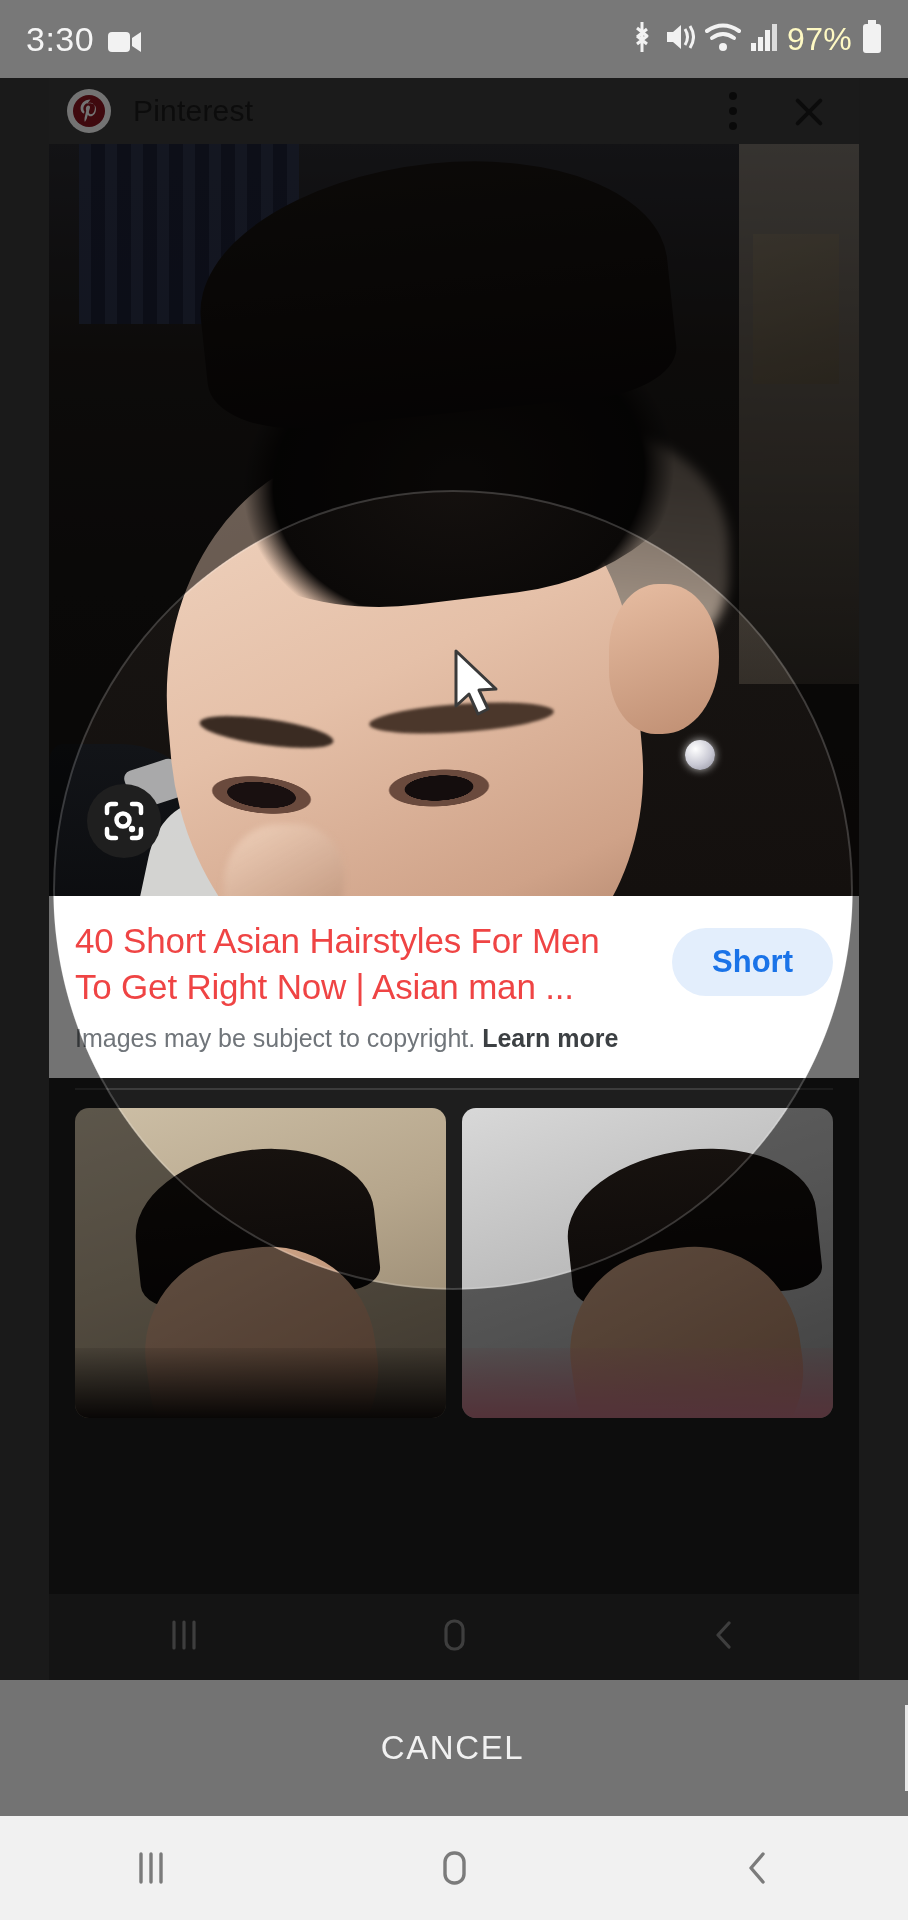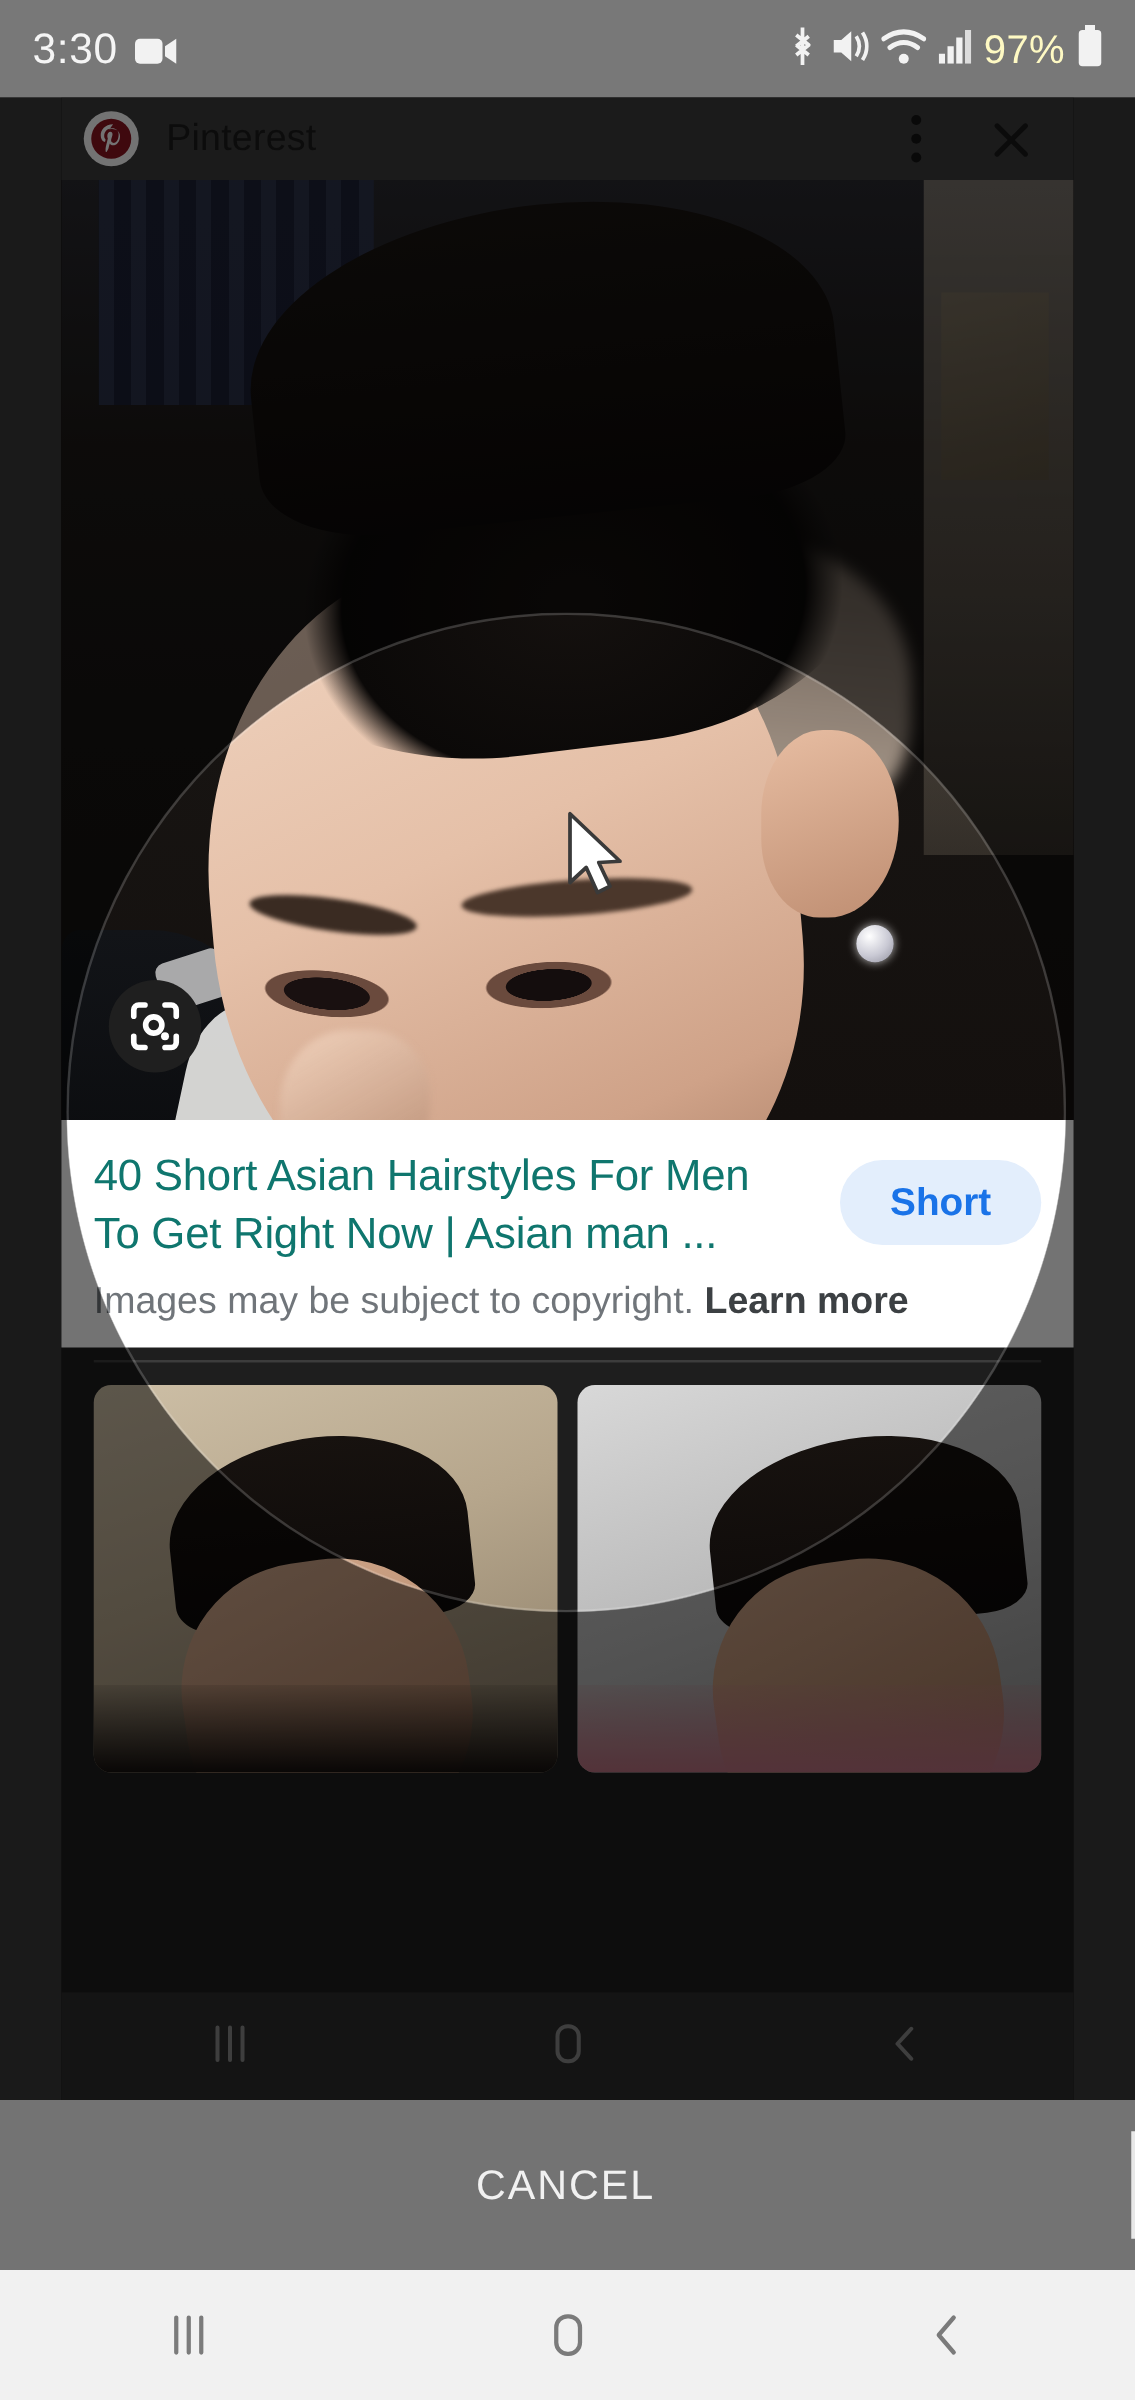--- a/index.html
+++ b/index.html
@@ -161,31 +161,31 @@
     background:#1f1f1f; display:flex; align-items:center; justify-content:center;
   }
 
   
   .info{
     position:absolute; left:0; top:818px; width:810px; background:#ffffff;
     padding:22px 26px 20px 26px; height:182px;
   }
   .info-row{ display:flex; align-items:flex-start; }
   .info-title{
-    font-size:35px; line-height:46px; color:#0f766e; max-width:560px;
+    font-size:35px; line-height:46px; color:#ef4444; max-width:560px;
     letter-spacing:-.2px;
   }
   .visit-btn{
     margin-left:auto; margin-top:10px;
     background:#e3eefc; color:#1a73e8; font-size:31px; font-weight:bold;
     border-radius:40px; padding:16px 40px; white-space:nowrap;
     border:none; font-family:"Liberation Sans", sans-serif;
   }
   .copyright{
-    margin-top:14px; font-size:30px; color:#70757a;
+    margin-top:14px; font-size:25px; color:#70757a;
   }
   .copyright b{ color:#3c4043; }
 
   .divider{
     position:absolute; left:26px; top:1010px; width:758px; height:2px; background:#5a5a5a; opacity:.5;
   }
 
   
   .thumbs{
     position:absolute; left:26px; top:1030px; width:758px; height:310px;

